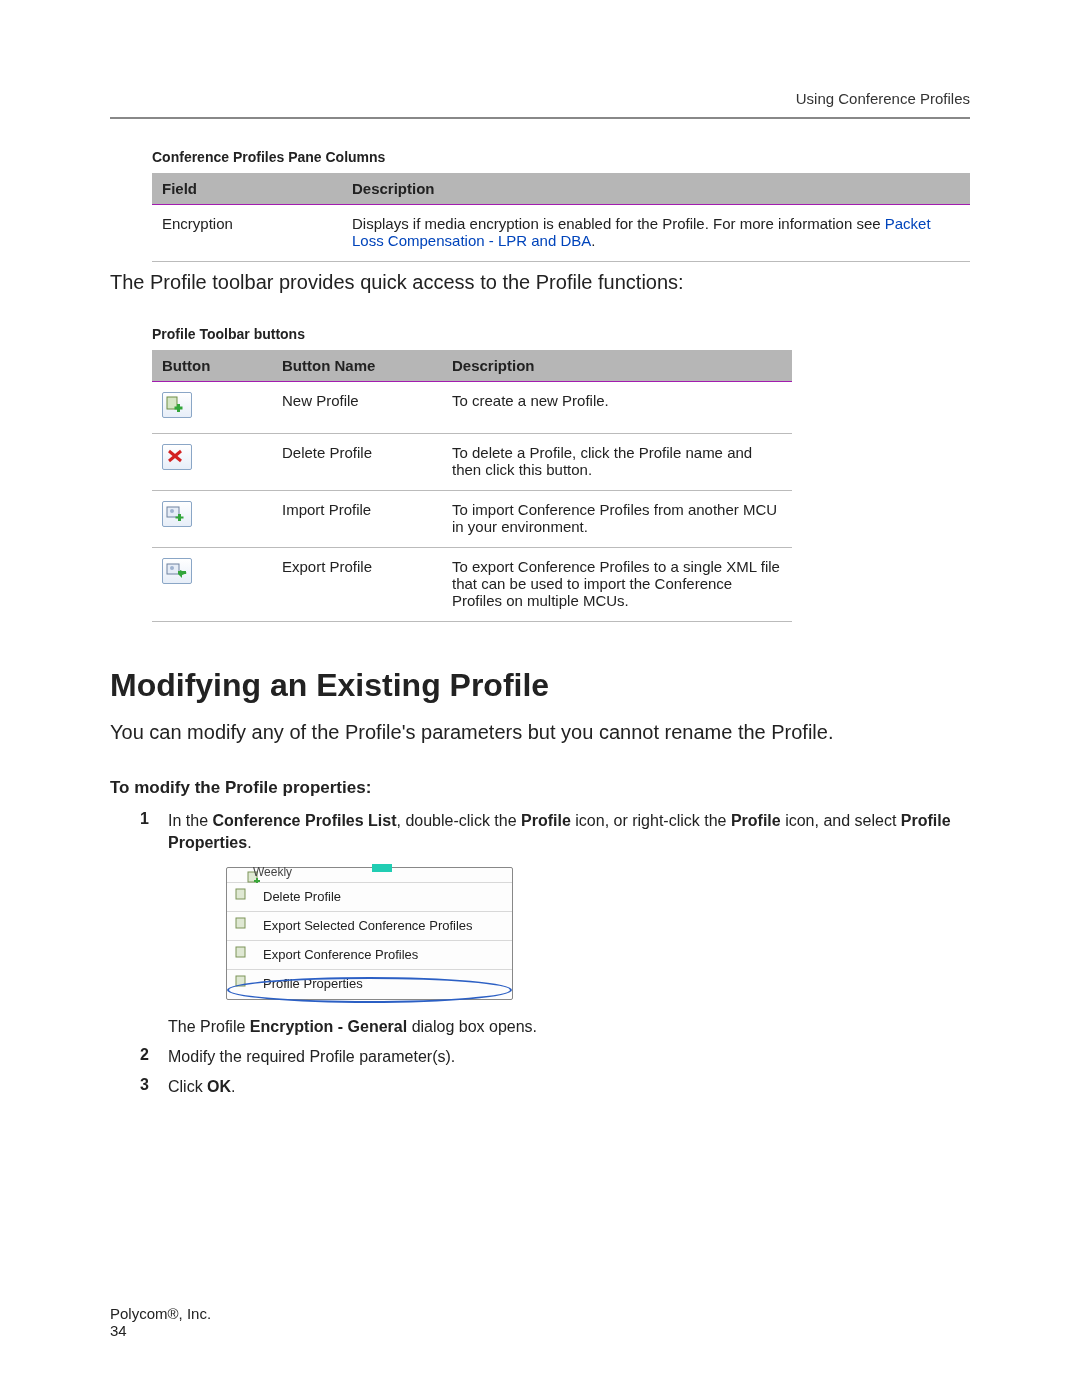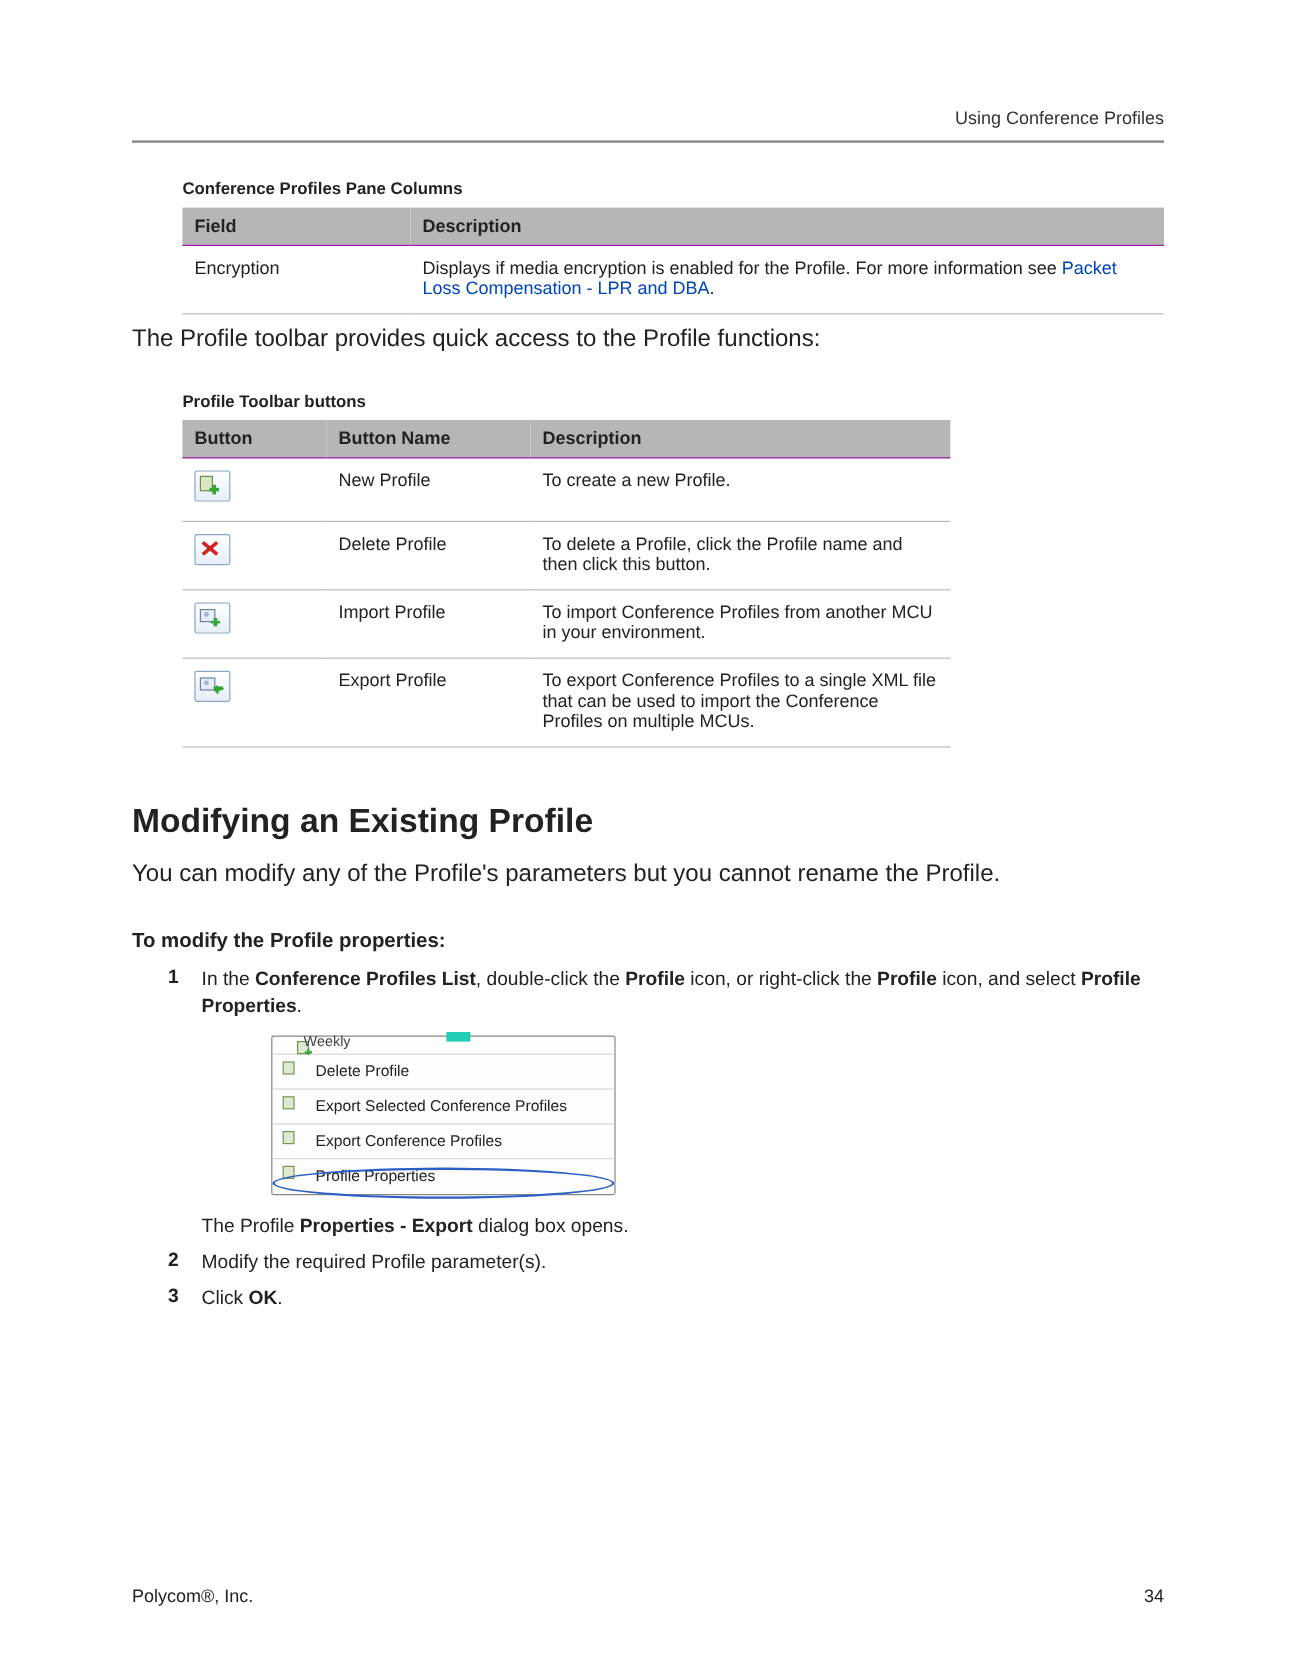--- a/index.html
+++ b/index.html
@@ -62,21 +62,21 @@
   .col-field { width: 170px; }
   .col-btn   { width: 100px; }
   .col-name  { width: 150px; }
 
   h2.section {
     font-size: 24px;
     font-weight: bold;
     margin: 40px 0 12px 0;
   }
   h1.big {
-    font-size: 28px;
+    font-size: 32px;
     font-weight: bold;
     margin: 45px 0 14px 0;
   }
   p.body {
     font-size: 20px;
     line-height: 1.4;
     margin: 6px 0 6px 0;
   }
   h3.subsection {
     font-size: 17px;
@@ -180,20 +180,21 @@
 
   .footer {
     position: absolute;
     bottom: 58px;
     left: 110px;
     right: 110px;
     font-size: 15px;
     color: #222;
     display: flex;
     justify-content: space-between;
+    flex-direction: column;
   }
 </style>
 </head>
 <body>
 
 <div class="page">
 
   <div class="doc-header-label">Using Conference Profiles</div>
   <hr class="header-rule">
 
@@ -336,21 +337,21 @@
                 <svg width="14" height="14" viewBox="0 0 14 14">
                   <rect x="1" y="2" width="9" height="10" fill="#dfe8d3" stroke="#7c9458"></rect>
                 </svg>
               </span>
             <span>Profile Properties</span>
             <span class="highlight-ellipse"></span>
           </div>
         </div>
 
         <div style="margin-top:6px;">
-          <span>The Profile </span><span class="bold">Properties - Export</span><span> dialog box opens.</span>
+          <span>The Profile </span><span class="bold">Encryption - General</span><span> dialog box opens.</span>
         </div>
       </span>
     </li>
     <li>
       <span class="num">2</span>
       <span class="txt">Modify the required Profile parameter(s).</span>
     </li>
     <li>
       <span class="num">3</span>
       <span class="txt">

